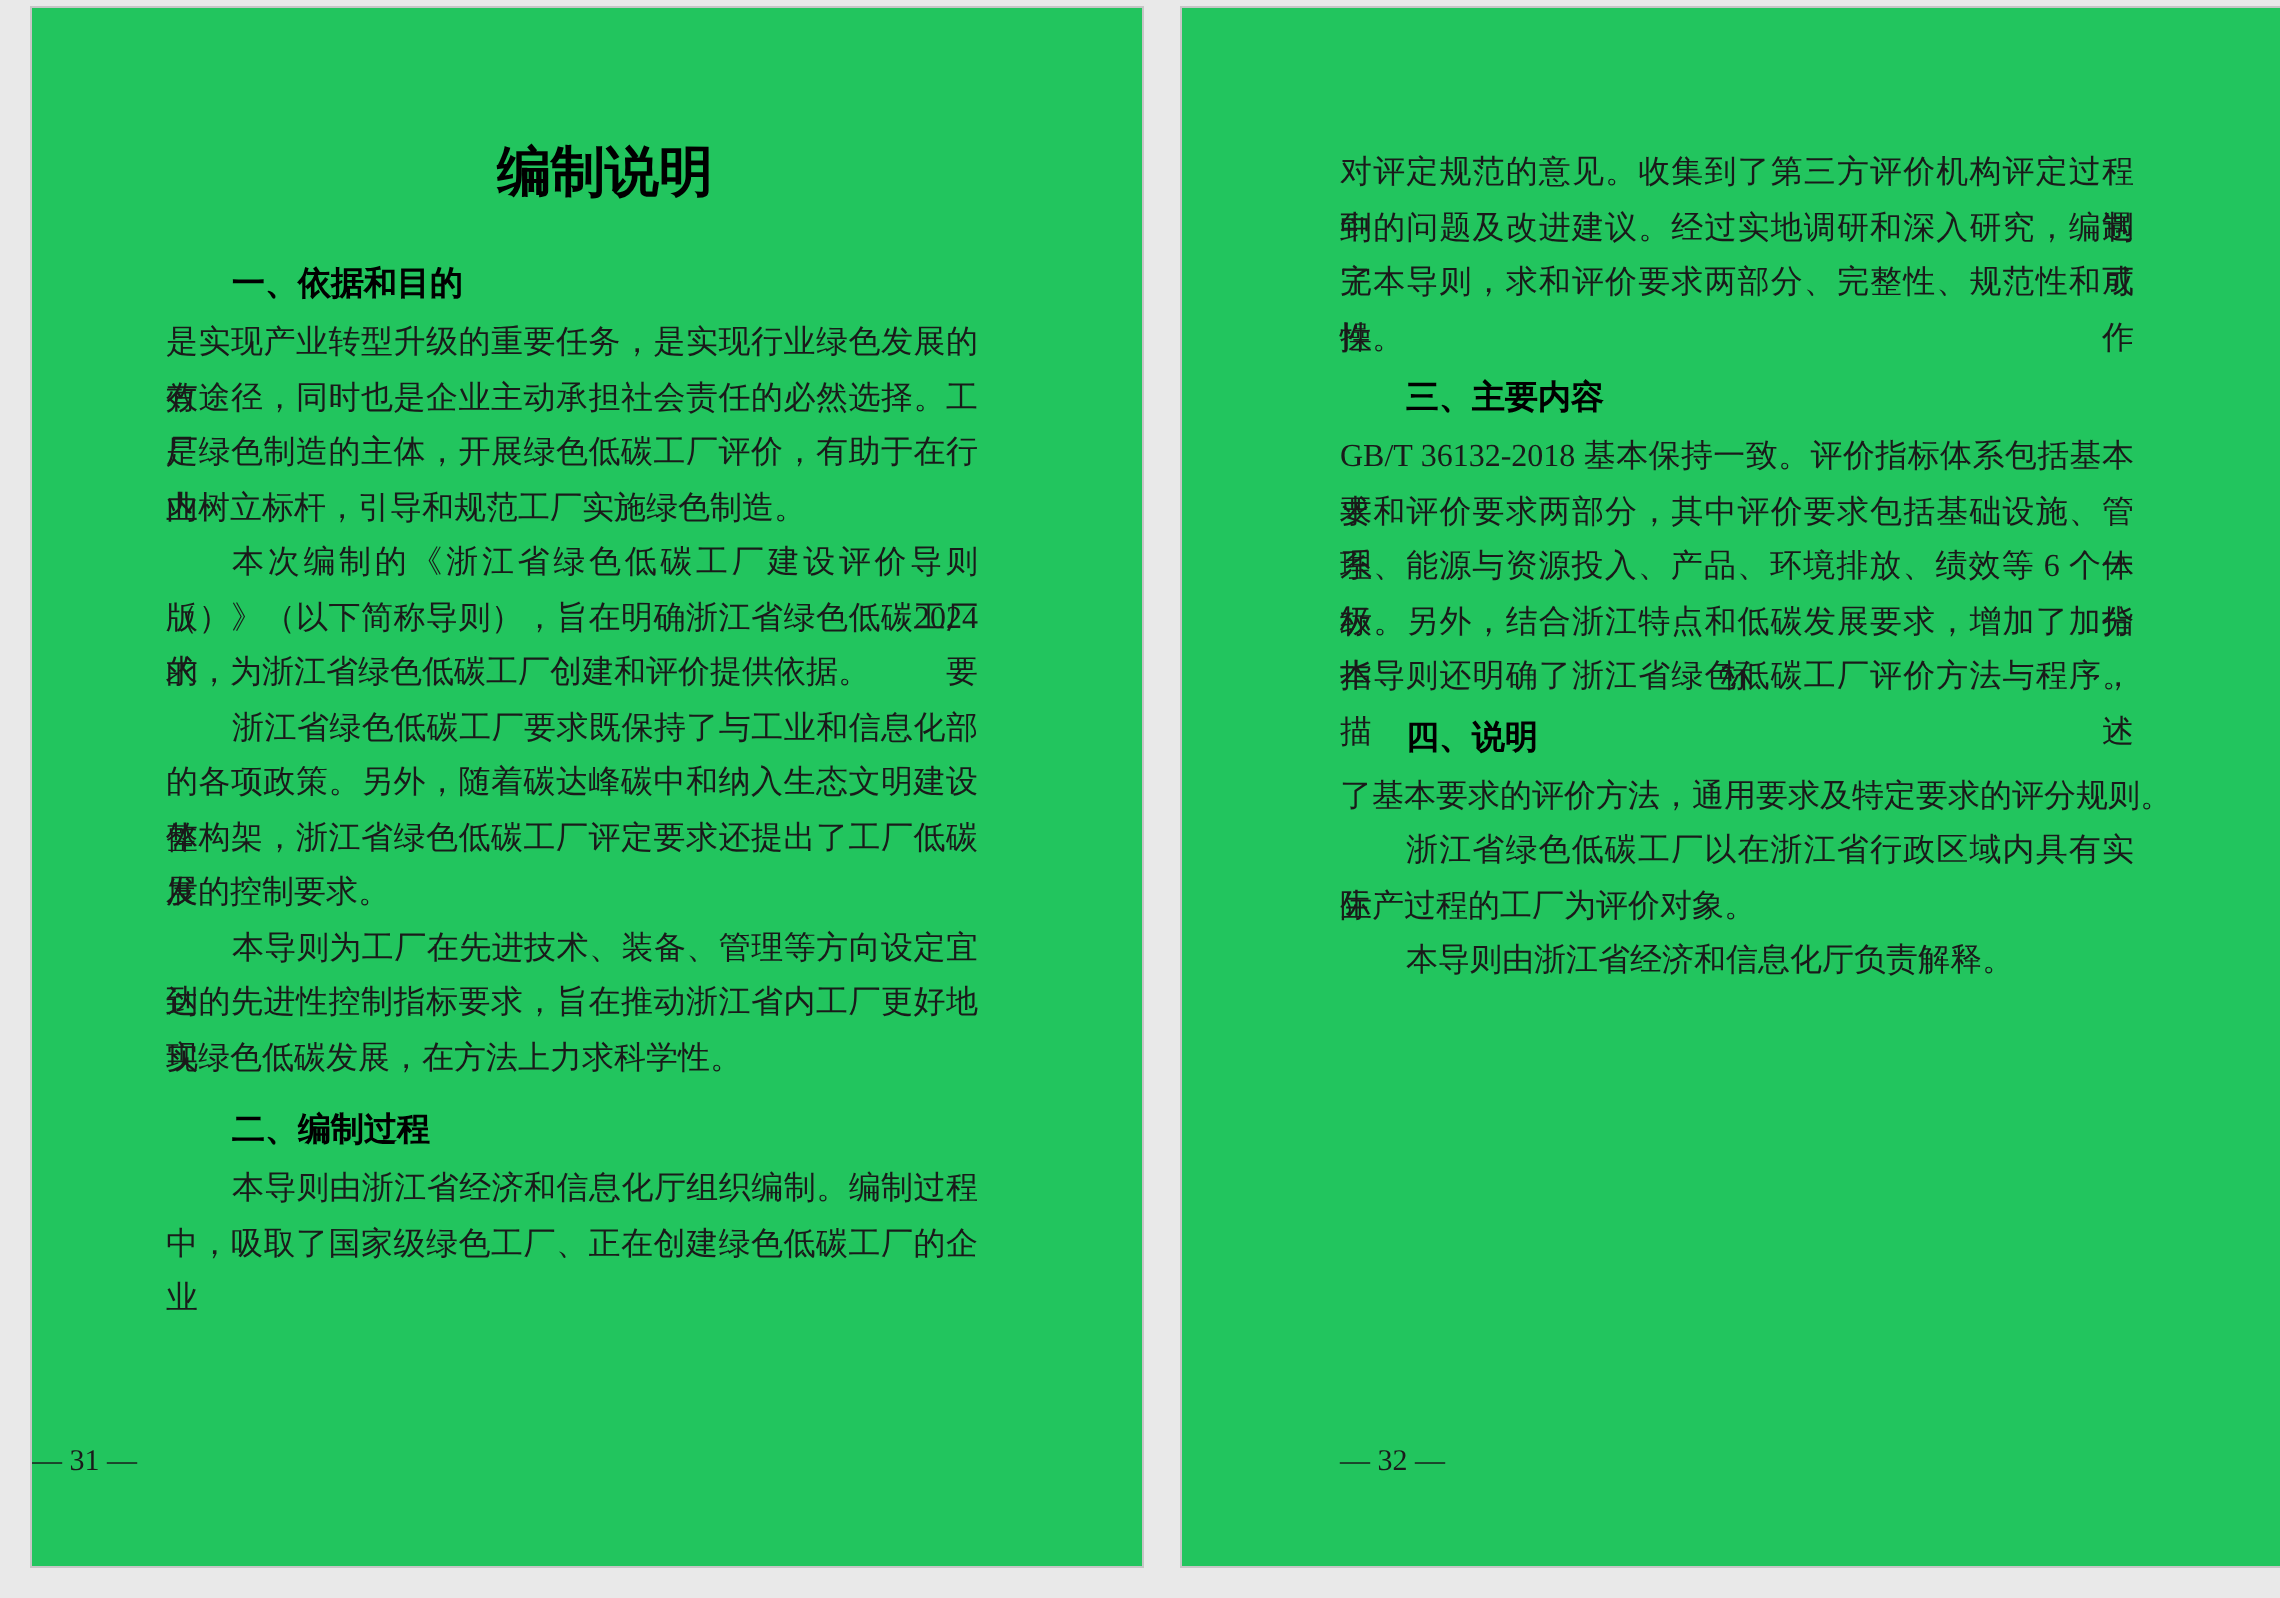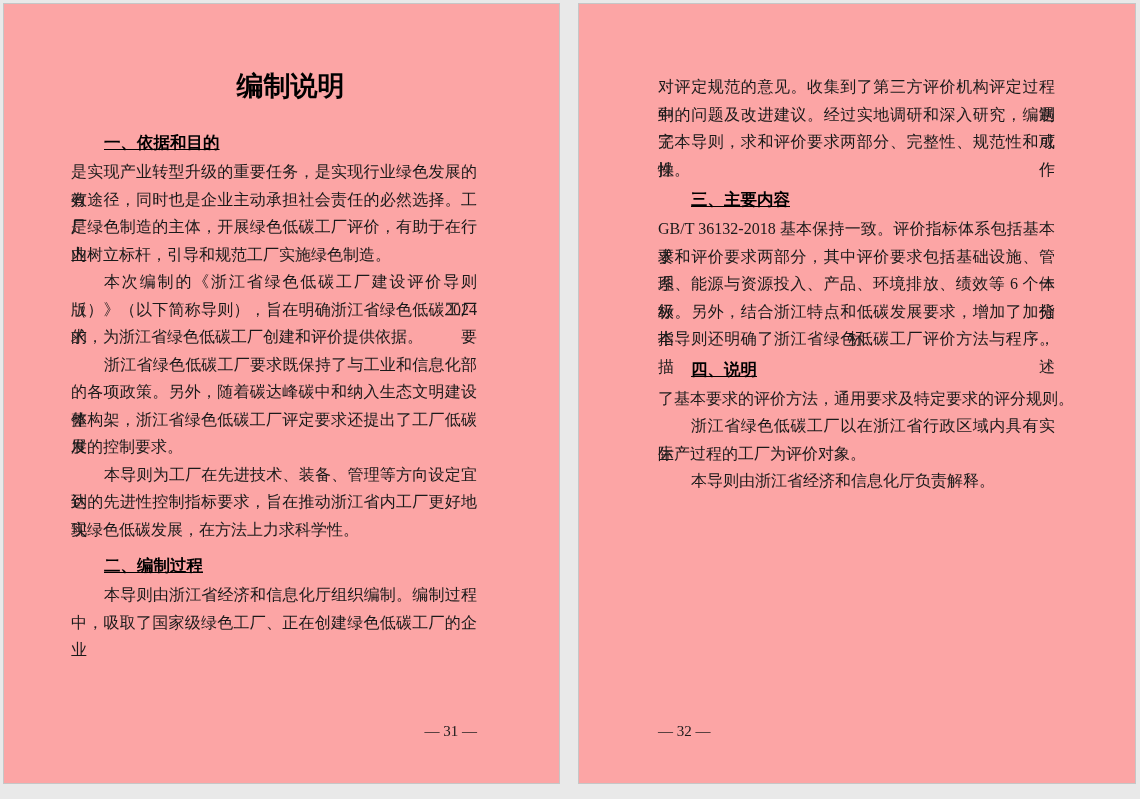--- a/index.html
+++ b/index.html
@@ -6,24 +6,25 @@
   body{
     width:1140px;height:799px;
     background:#e9e9e9;
     position:relative;
     overflow:hidden;
     font-family:"Liberation Serif","DejaVu Serif",serif;
     color:#1a1a1a;
   }
   .page{
     position:absolute;top:3px;height:781px;
-    background:#fca5a5;
+    background:#22c55e;
     border:1px solid #c6c6c6;
     box-sizing:border-box;
     overflow:hidden;
+    margin-left:12px;
   }
   #page1{left:3px;width:557px;}
   #page2{left:578px;width:558px;}
   #page1 .content{padding:0 82px 0 67px;}
   #page2 .content{padding:0 80px 0 79px;}
   .doc-title{
     margin-top:64px;
     font-family:"Liberation Sans","DejaVu Sans",sans-serif;
     font-weight:bold;
     font-size:27px;
@@ -42,37 +43,36 @@
   }
   .line.h{
     font-family:"Liberation Sans","DejaVu Sans",sans-serif;
     font-weight:bold;
     font-size:16.5px;
     line-height:32px;
     height:32px;
     text-indent:33px;
     color:#000;
     white-space:nowrap;
-    text-decoration:underline;
   }
   .line.m{margin-top:6px;}
   .line.b.j{
     text-align:justify;
     text-align-last:justify;
     white-space:normal;
   }
   .line.i{text-indent:33px;}
   .footer{
     position:absolute;
     bottom:44px;left:0;right:0;
     font-size:15px;
     line-height:16px;
     color:#1a1a1a;
   }
-  #page1 .footer{text-align:right;padding-right:82px;}
+  #page1 .footer{padding-right:82px;}
   #page2 .footer{text-align:left;padding-left:79px;}
 </style>
 </head>
 <body>
 
 <div class="page" id="page1">
   <div class="content">
     <div class="doc-title">编制说明</div>
     <div class="lines">
         <div class="line h">一、依据和目的</div>

